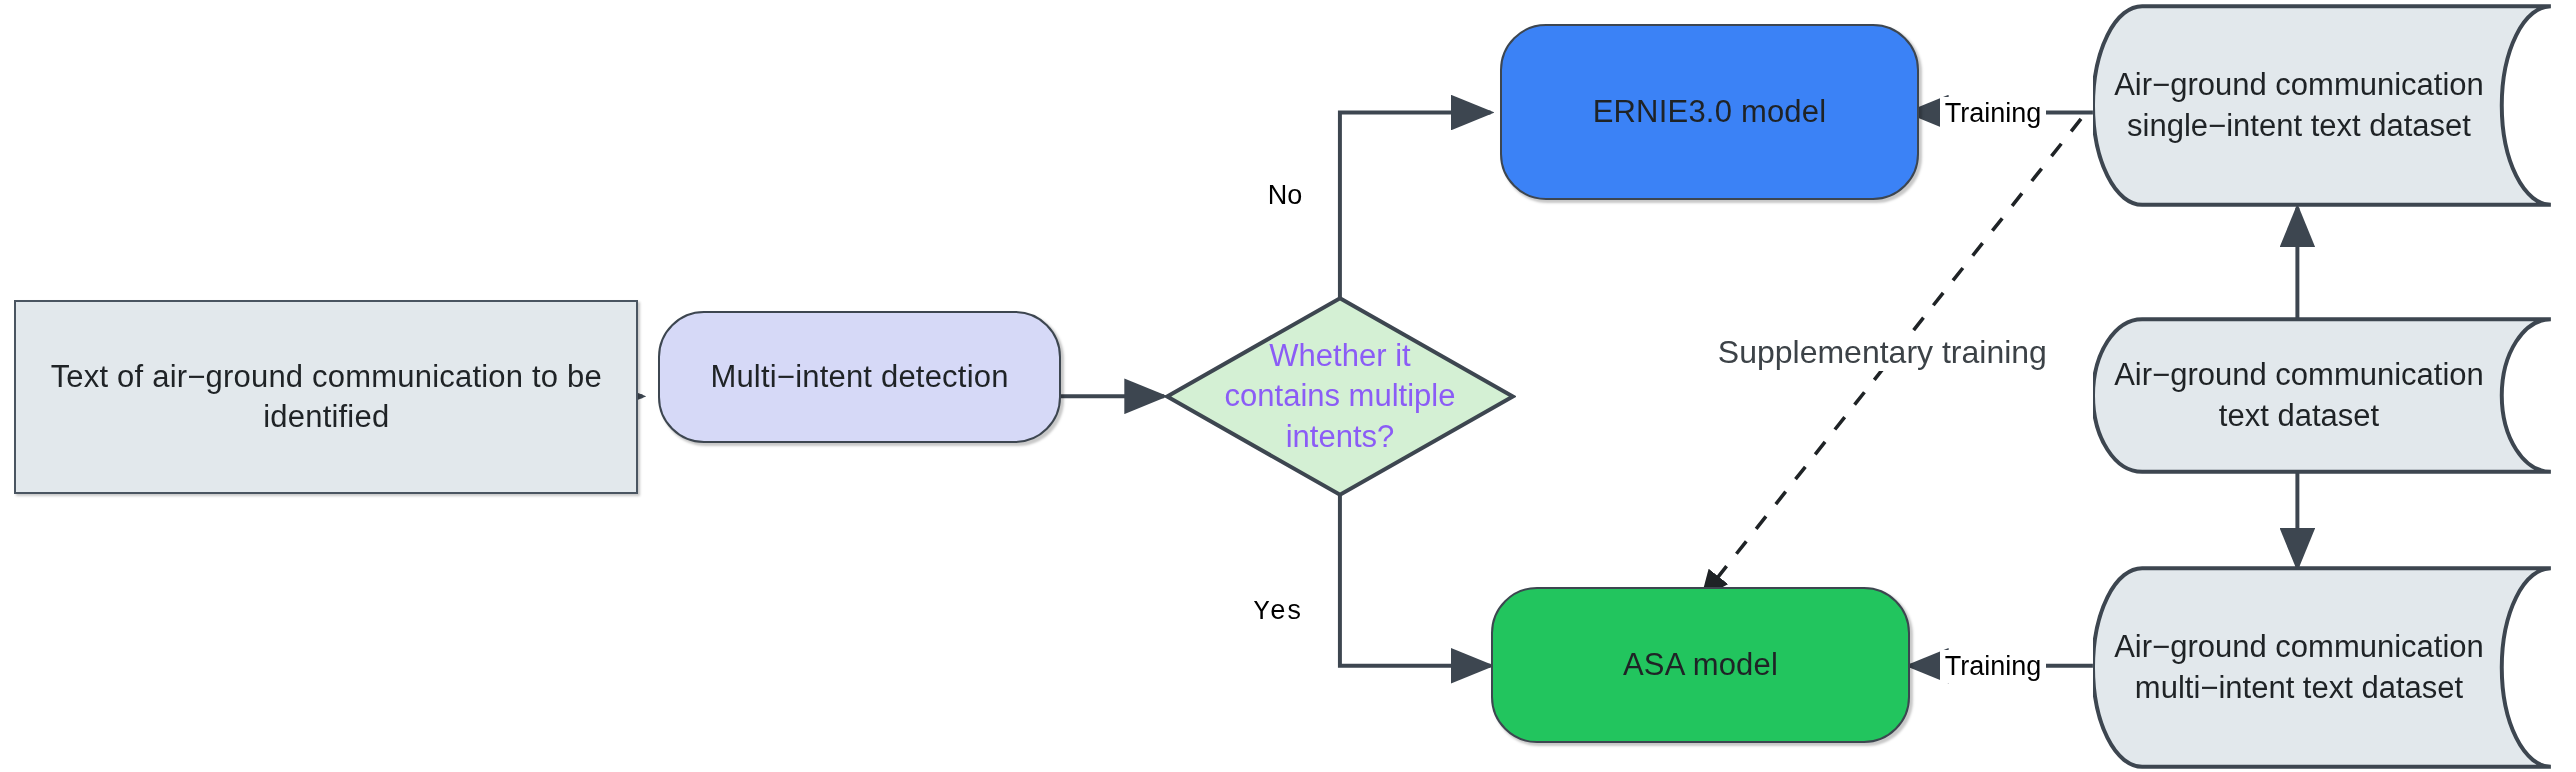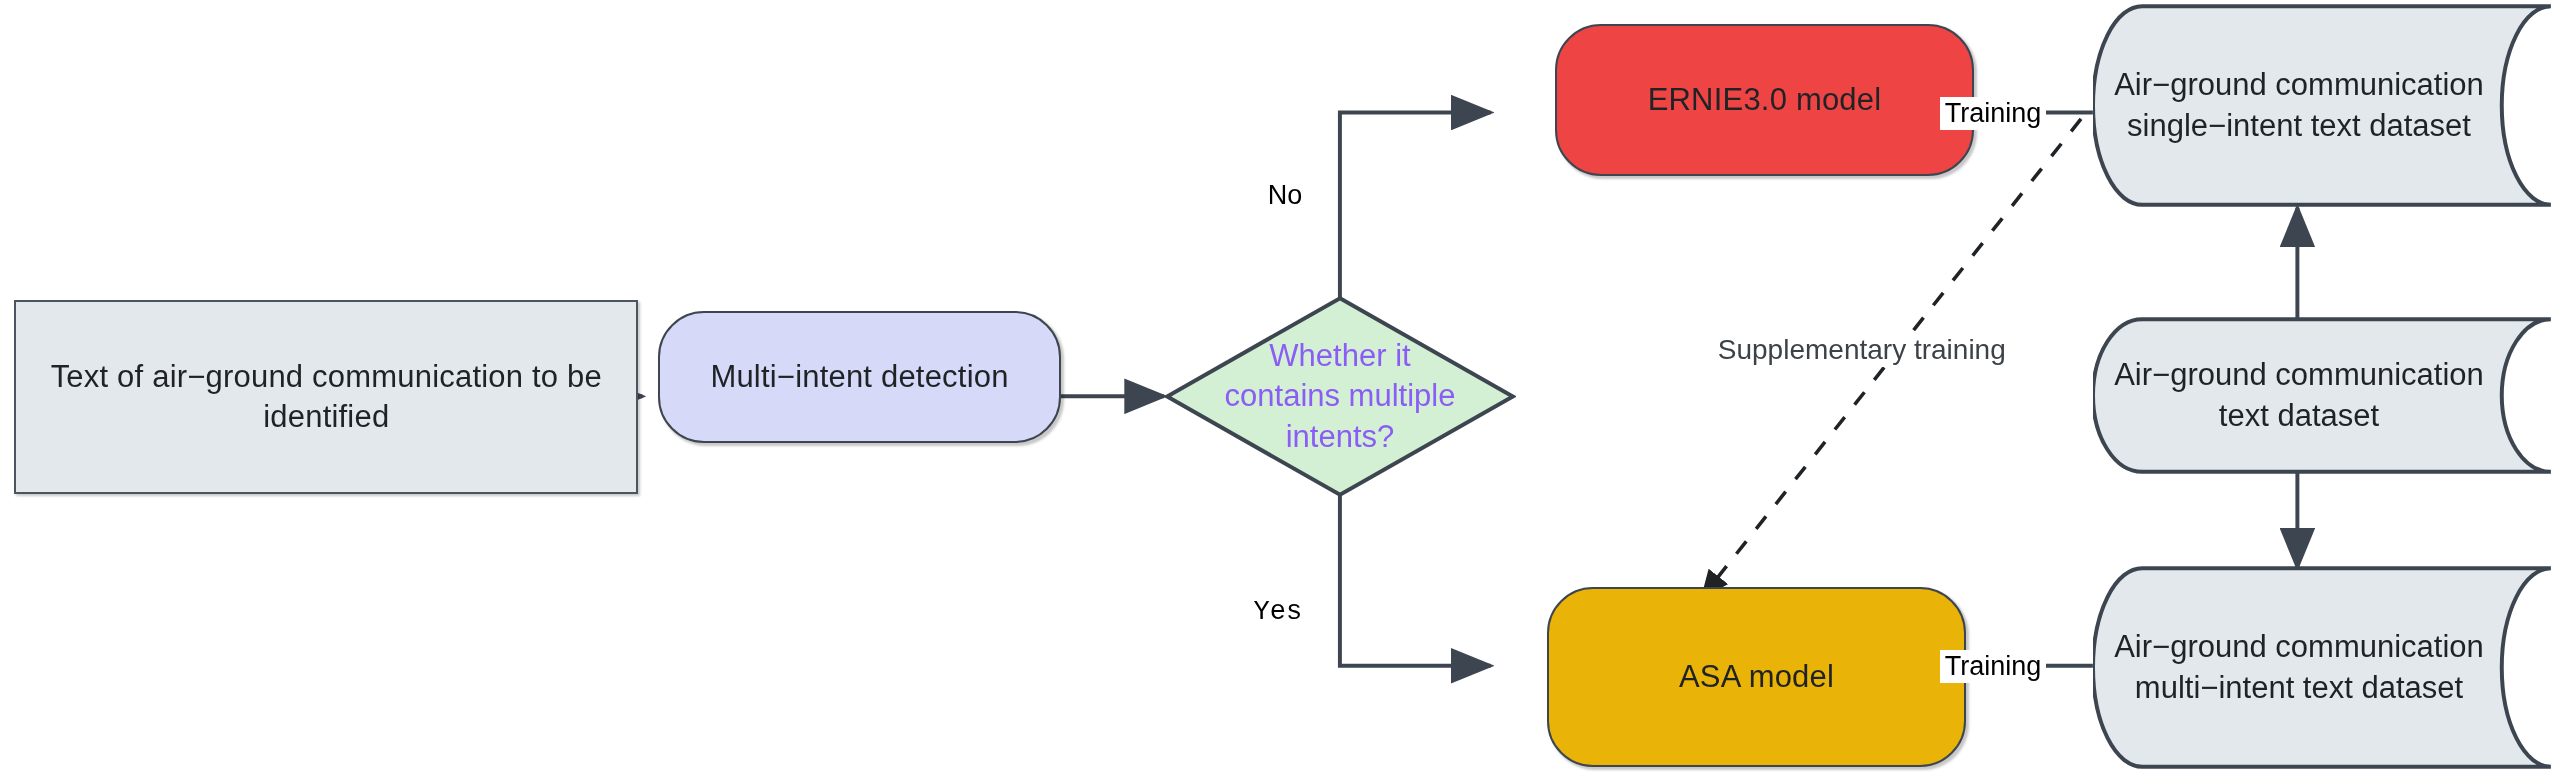--- a/index.html
+++ b/index.html
@@ -113,21 +113,21 @@
     font-size: 27px;
     color: #000000;
     background: #ffffff;
     padding: 1.6px 4.8px;
     white-space: nowrap;
     z-index: 4;
     line-height: 1.1;
   }
   .edge-label.muted {
     color: #3c4247;
-    font-size: 28px;
+    font-size: 32px;
   }
 </style>
 </head>
 <body>
 
 <div id="canvas">
 
   <svg id="edges" viewBox="0 0 3249 974" xmlns="http://www.w3.org/2000/svg">
     <defs>
       <marker id="arrow" markerWidth="11" markerHeight="9" refX="10" refY="4.5" orient="auto" markerUnits="strokeWidth">
@@ -185,25 +185,25 @@
 
   <div class="diamond-wrap" style="left:1164px; top:295px; width:352px; height:203px;">
     <svg class="diamond-shape" viewBox="0 0 444 256" preserveAspectRatio="none">
       <polygon points="222,4 440,128 222,252 4,128" fill="#d4f0d4" stroke="#3d4650" stroke-width="5"></polygon>
     </svg>
     <div class="diamond-text">
       <span style="max-width:238px; display:block;">Whether it contains multiple intents?</span>
     </div>
   </div>
 
-  <div class="node rounded" style="left:1555px; top:24px; width:419px; height:152px; background:#ef4444;">
+  <div class="node rounded" style="left:1500px; top:24px; width:419px; height:176px; background:#3b82f6;">
     <span class="label">ERNIE3.0 model</span>
   </div>
 
-  <div class="node rounded" style="left:1547px; top:587px; width:419px; height:180px; background:#eab308;">
+  <div class="node rounded" style="left:1491px; top:587px; width:419px; height:156px; background:#22c55e;">
     <span class="label">ASA model</span>
   </div>
 
   <div class="db" style="left:2093px; top:3.2px; width:507px; height:205px;">
     <svg class="db-shape" viewBox="0 0 640 258" preserveAspectRatio="none">
       <path d="M62,4 H578 a62,125 0 0 0 0,250 H62 a62,125 0 0 1 0,-250 Z" fill="#e2e8ec" stroke="#3d4650" stroke-width="5"></path>
     </svg>
     <div class="db-text">
       <span style="max-width:373px; display:block;">Air−ground communication single−intent text dataset</span>
     </div>

